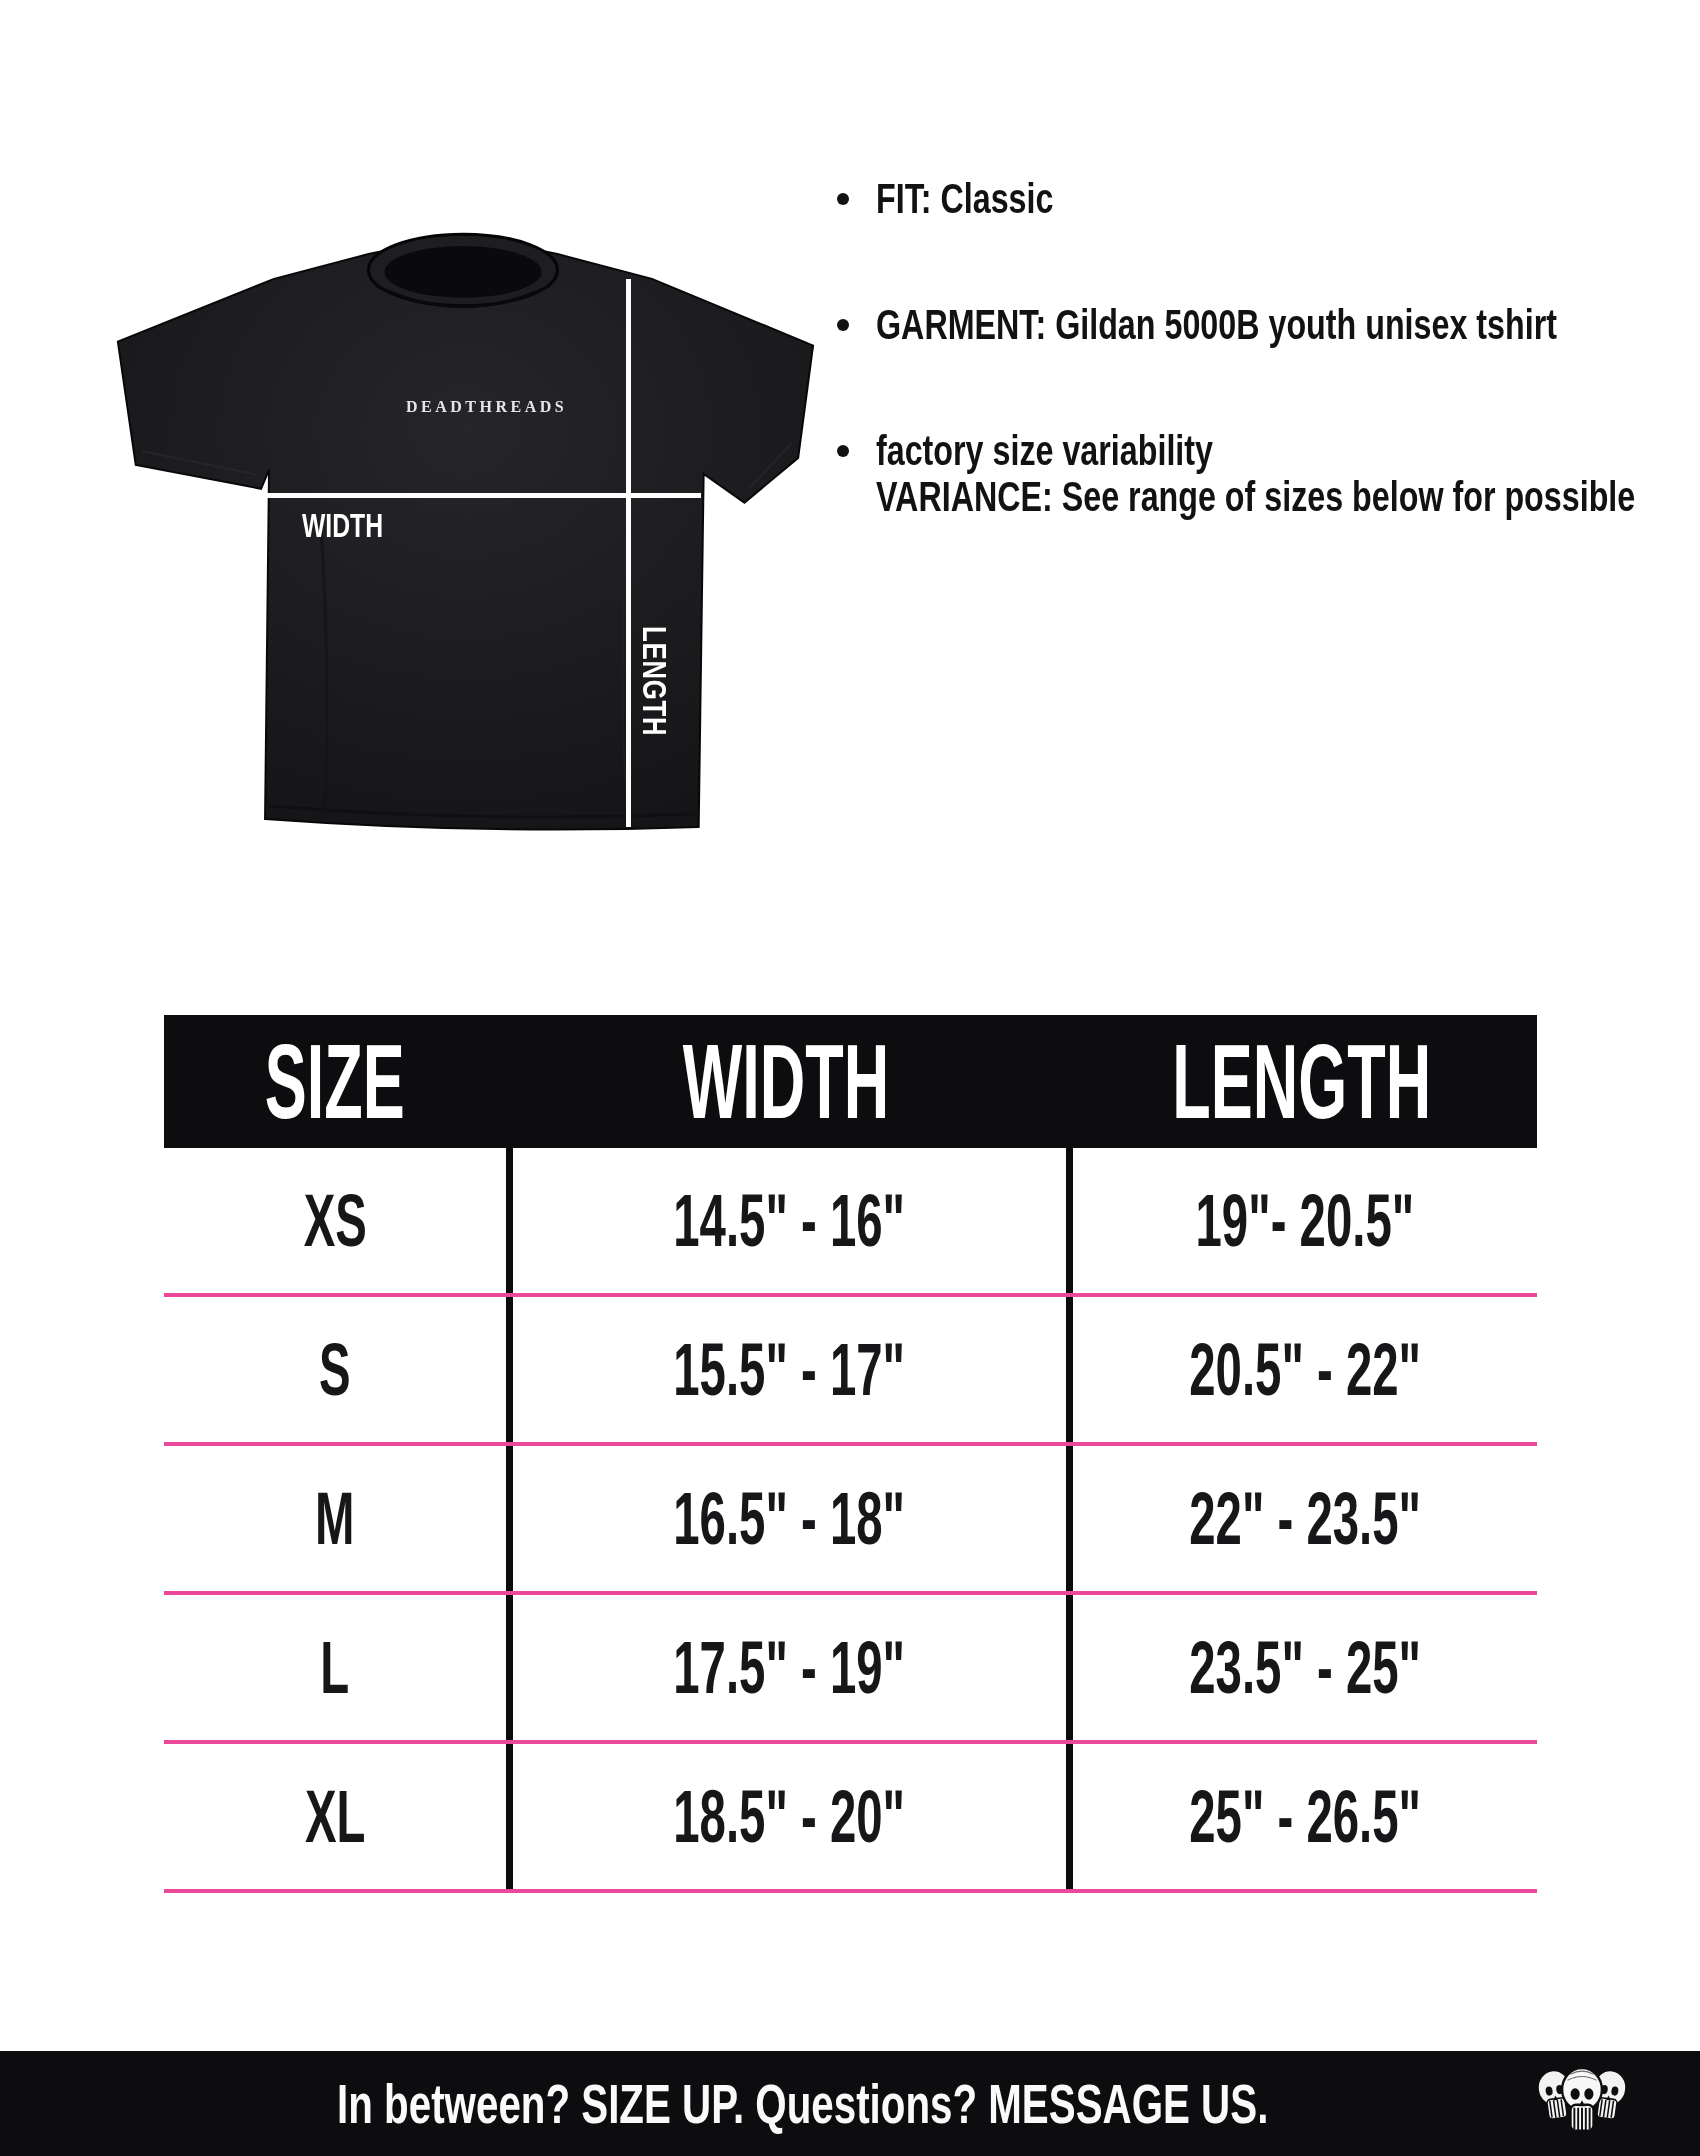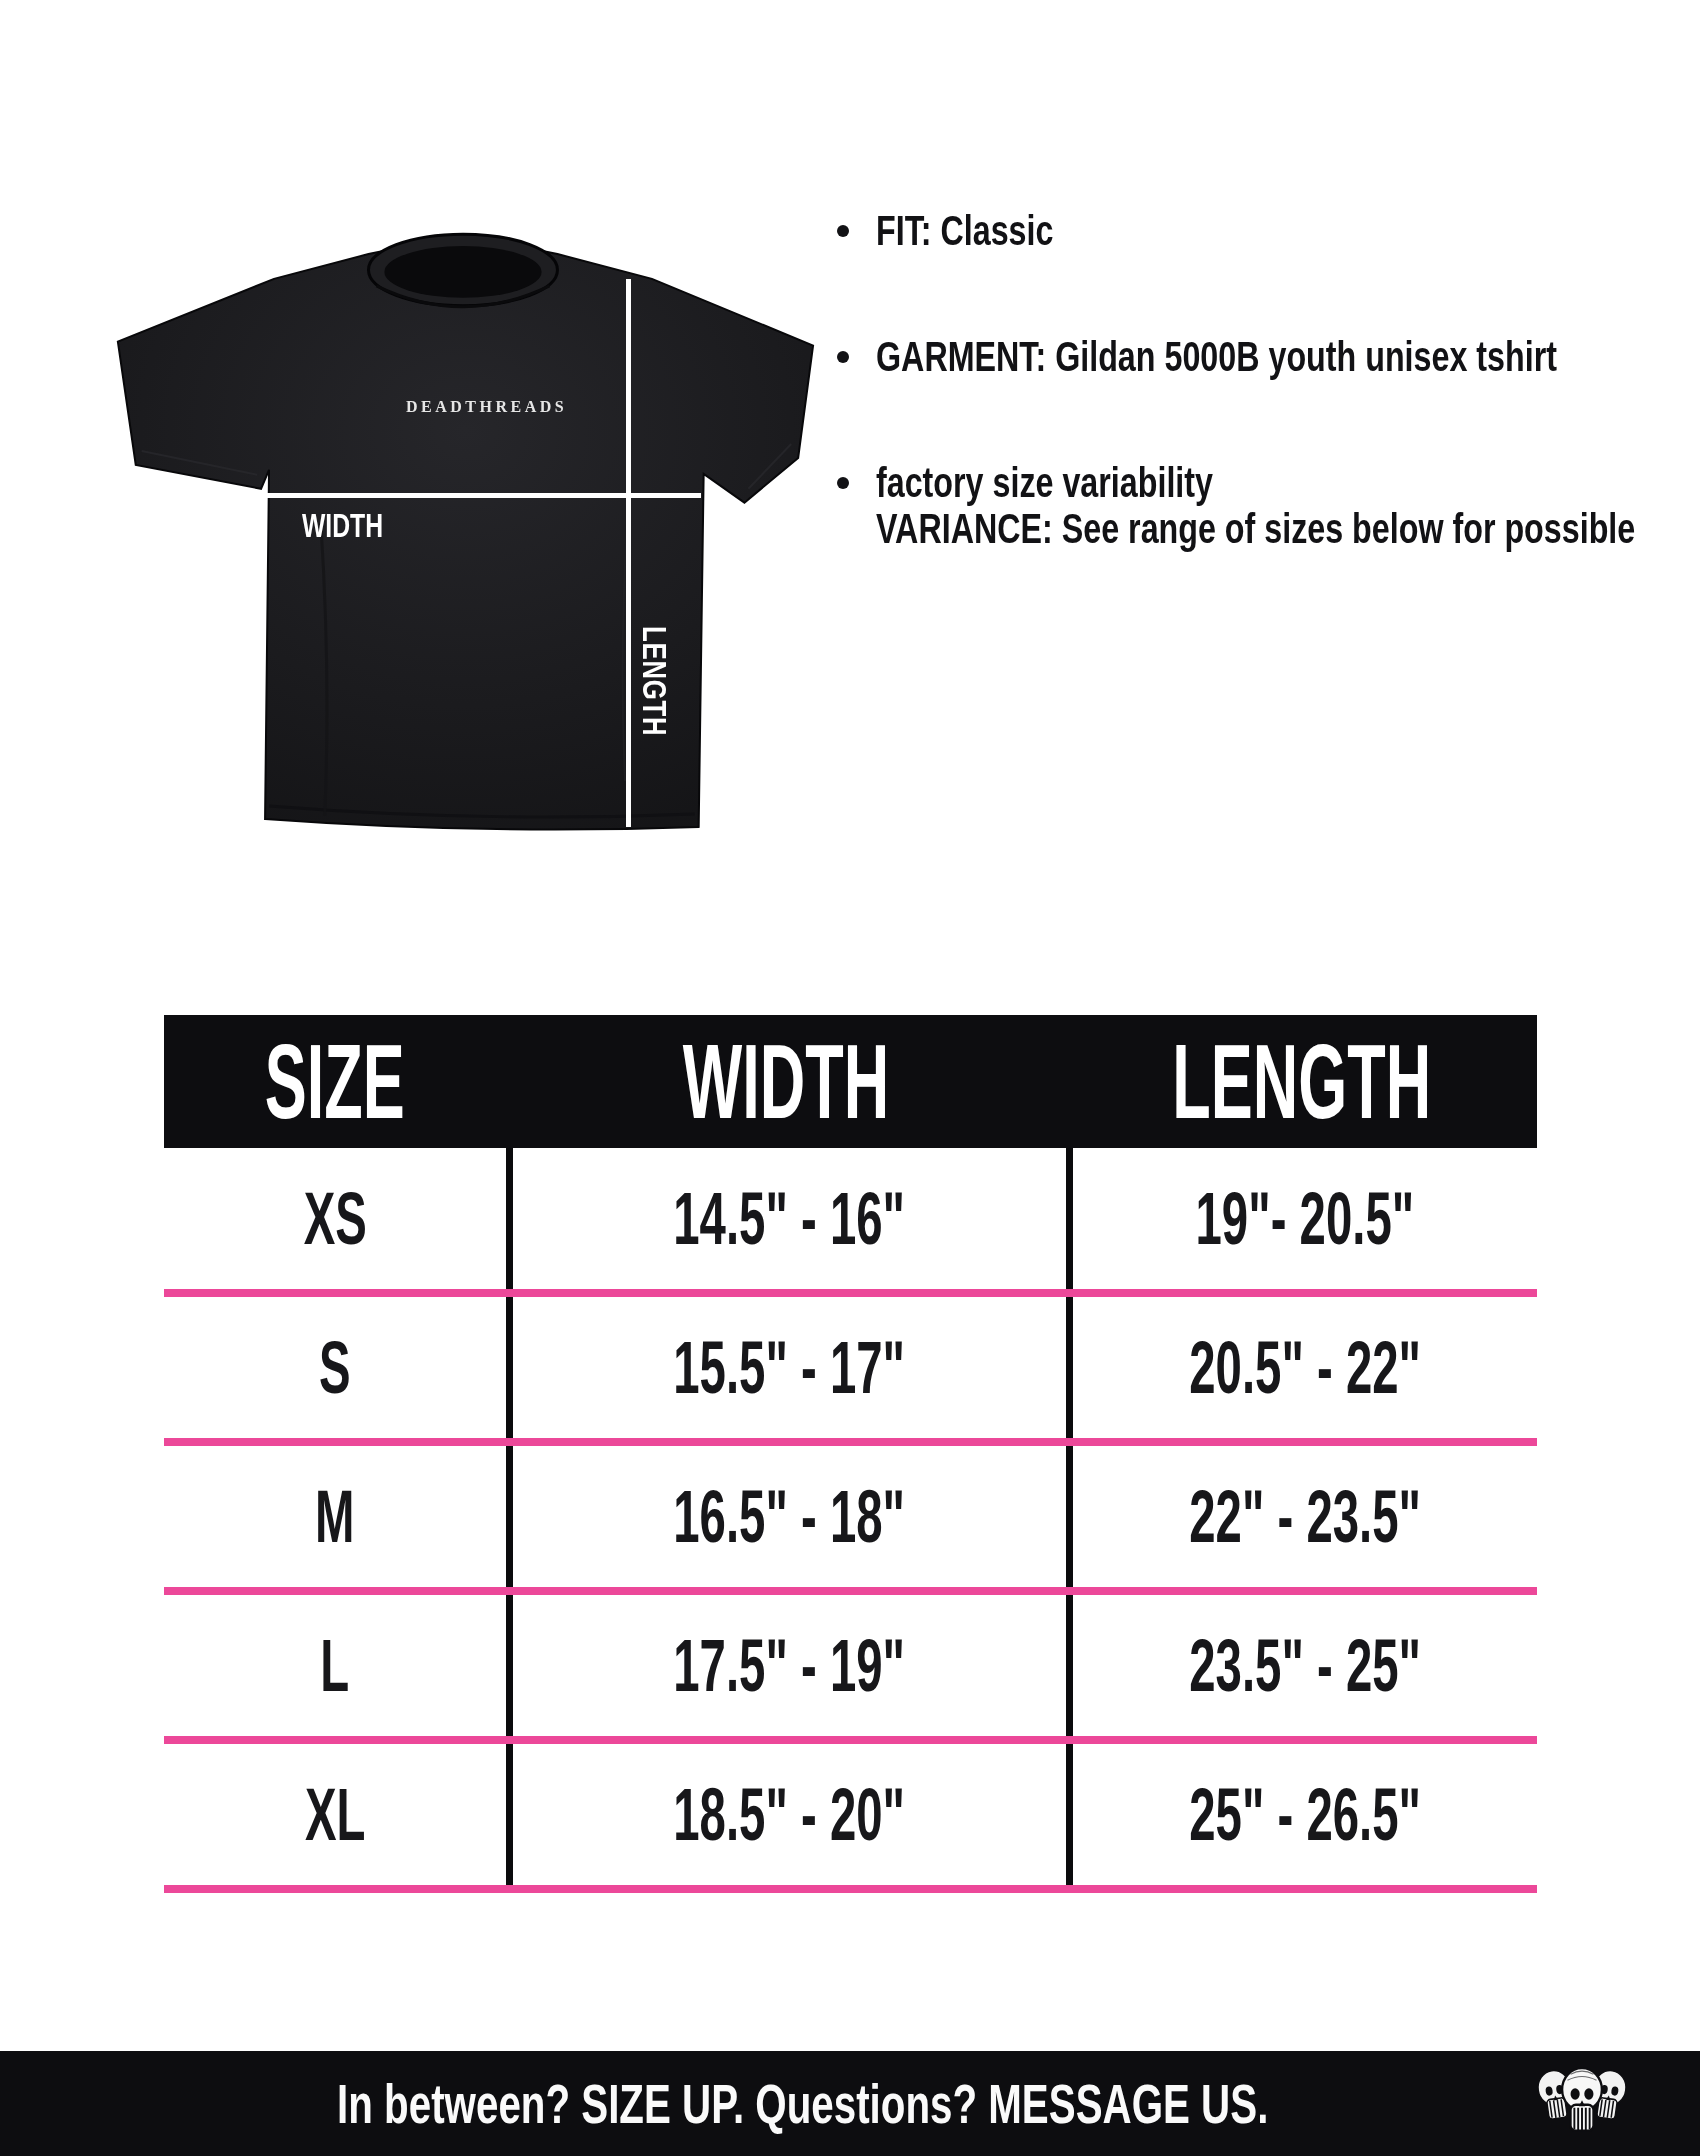--- a/index.html
+++ b/index.html
@@ -43,42 +43,42 @@
   }
   .label-width { left:212px; top:285px; }
   .label-length {
     left:548px; top:402px;
     writing-mode:vertical-rl;
     transform:scaleY(0.78); transform-origin:50% 0;
     letter-spacing:1px;
   }
 
   
-  .details { position:absolute; left:834px; top:175px; width:796px;margin-top:32px; }
+  .details { position:absolute; left:834px; top:175px; width:796px; }
   .detail-item { position:relative; padding-left:42px; margin-bottom:80px; }
   .detail-item .dot {
     position:absolute; left:3px; top:18px; width:12px; height:12px;
     border-radius:50%; background:#121215;
   }
   .detail-line {
     display:block; line-height:46px;
     font-weight:bold; font-size:43px; color:#121215;
   }
   .detail-line .cx { transform:scaleX(0.75); transform-origin:0 50%; }
 
   
   .size-table { position:absolute; left:164px; top:1015px; width:1373px; }
   .t-head {
     display:grid; grid-template-columns:342px 560px 471px;
     height:133px; background:#0d0d10;
   }
   .t-head .t-cell { color:#ffffff; font-size:105px; }
   .t-row {
     display:grid; grid-template-columns:342px 560px 471px;
-    height:149px; border-bottom:8px solid #ec4899;
+    height:149px; border-bottom:4px solid #ec4899;
   }
   .t-cell {
     display:flex; align-items:center; justify-content:center;
     font-weight:bold; font-size:74px; color:#17171a;
   }
   .t-row .t-cell + .t-cell { border-left:7px solid #0b0b0d; }
 
   
   .footer {
     position:absolute; left:0; top:2051px; width:1700px; height:105px;

